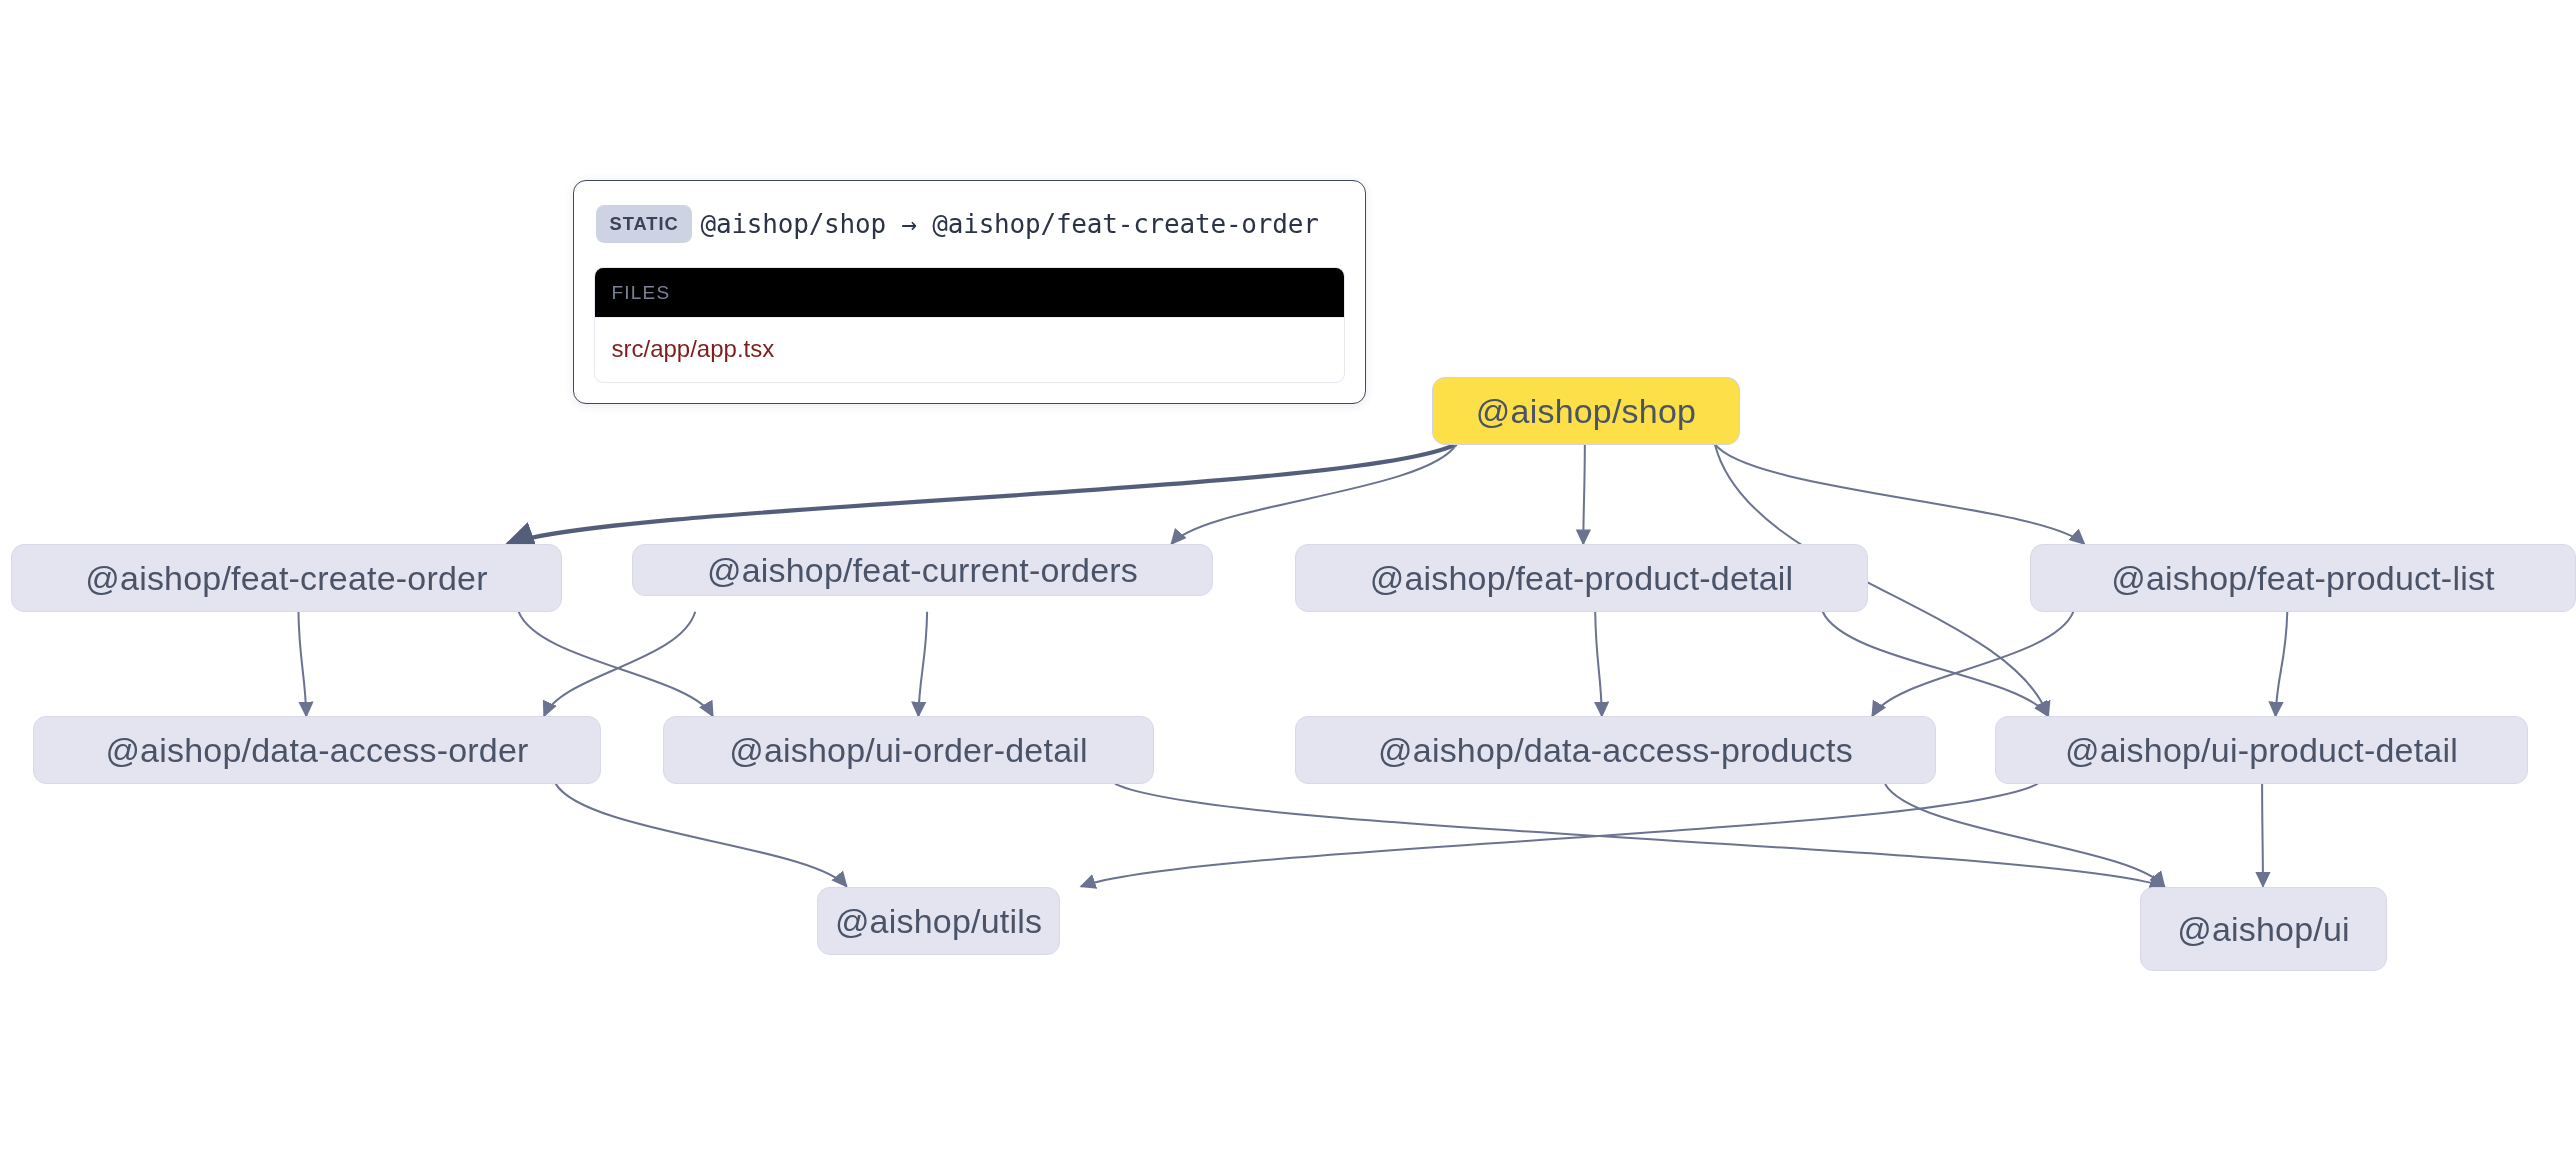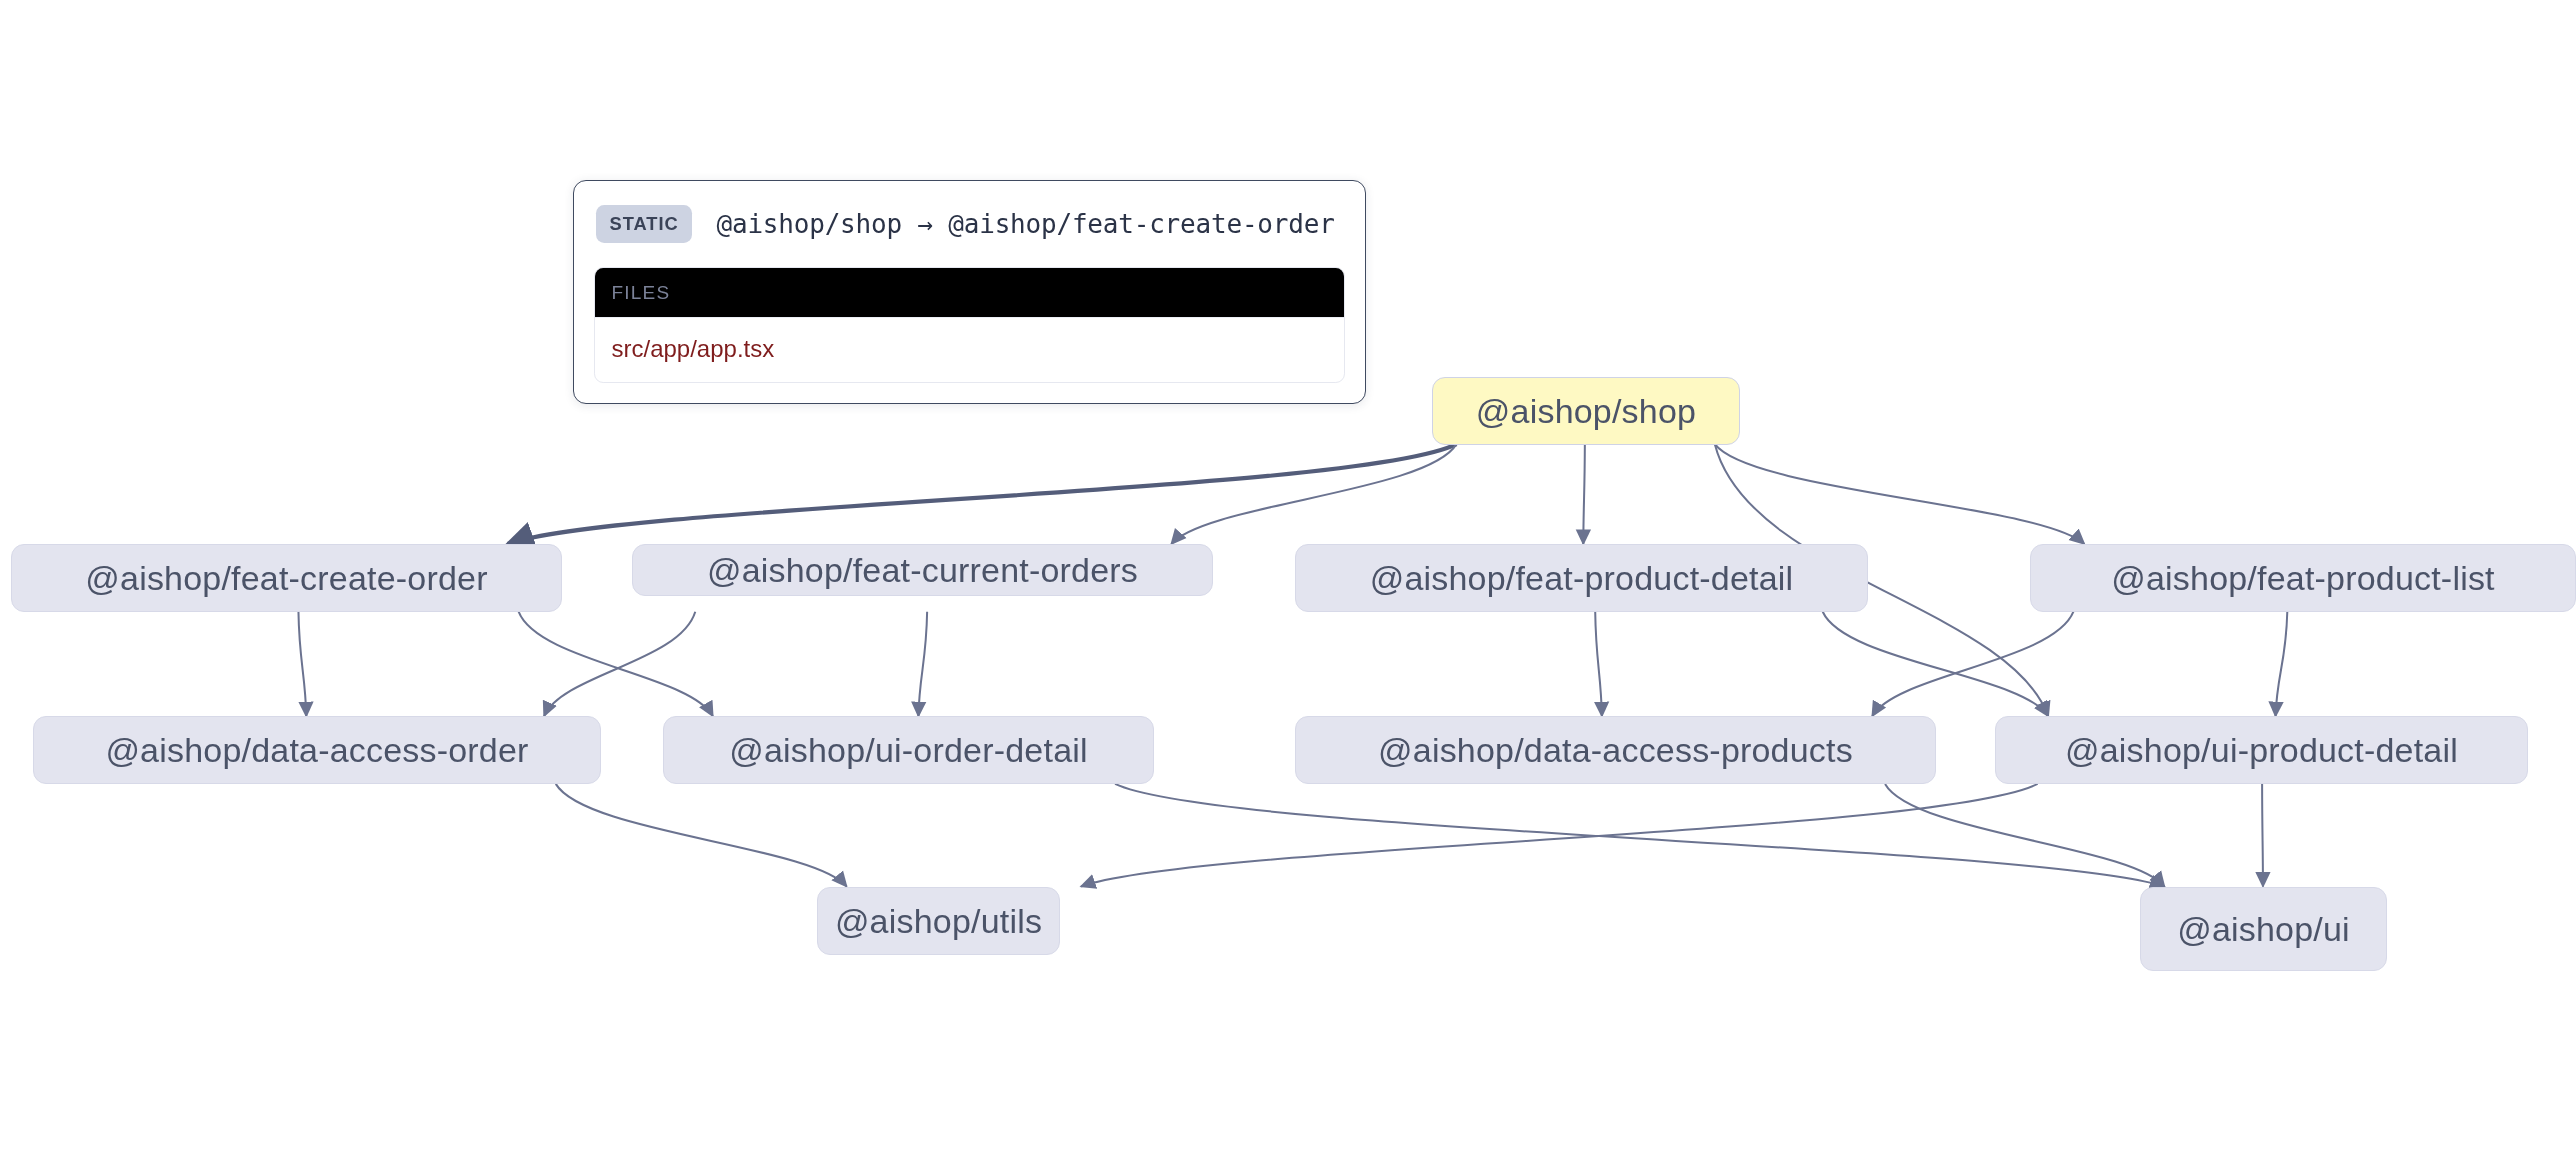--- a/index.html
+++ b/index.html
@@ -33,38 +33,38 @@
     font-size: 34px;
     line-height: 1;
     letter-spacing: 0.2px;
     display: flex;
     align-items: center;
     justify-content: center;
     white-space: nowrap;
     z-index: 3;
   }
   .node.highlight {
-    background: #fef9c3;
+    background: #fde047;
     border-color: #cfd3e6;
   }
   
   #tooltip {
     position: absolute;
     box-sizing: border-box;
     background: #ffffff;
     border: 1.8px solid #3f4a60;
     border-radius: 13px;
     z-index: 9;
     box-shadow: 0 1.8px 9.2px rgba(40,48,70,0.10);
     padding: 18.3px 20px 20px 20px;
   }
   #tooltip-head {
     display: flex;
     align-items: center;
-    gap: 24px;
+    gap: 8px;
     padding: 5.5px 1.8px 7.3px 1.8px;
   }
   #static-badge {
     background: #cdd3e2;
     color: #3a4358;
     font-size: 18.3px;
     font-weight: bold;
     letter-spacing: 1px;
     border-radius: 8.2px;
     padding: 10px 13.7px;

